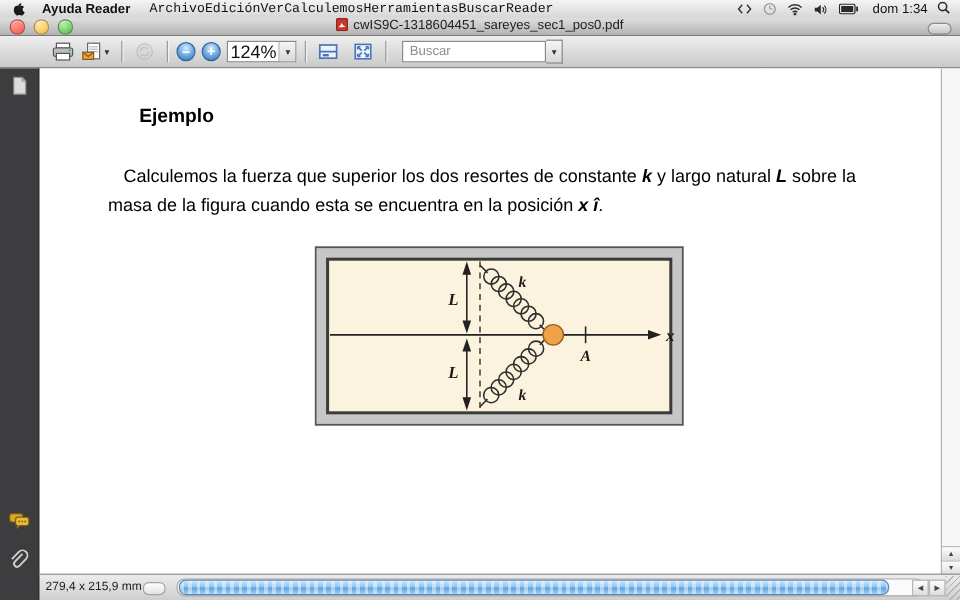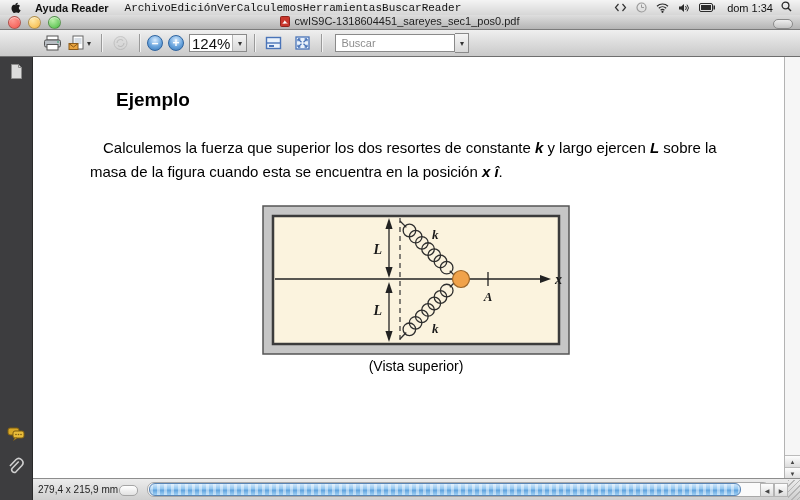--- a/index.html
+++ b/index.html
@@ -70,21 +70,21 @@
 
   
   .vscroll{position:absolute;right:0;top:57px;width:15px;bottom:21px;
     background:#f6f6f6;border-left:1px solid #b3b3b3;}
   .vscroll .varrows{position:absolute;bottom:0;left:0;right:0;height:24px;
     display:flex;flex-direction:column;}
   .tinyarrow{flex:1;font-size:6px;color:#444;display:flex;align-items:center;justify-content:center;
     background:linear-gradient(#fdfdfd,#dcdcdc);border-top:1px solid #bbb;}
 
   
-  .doc-heading{position:absolute;left:83px;top:32px;font-size:19px;font-weight:bold;color:#000;}
+  .doc-heading{position:absolute;left:83px;top:32px;font-size:16px;font-weight:bold;color:#000;}
   .doc-par{position:absolute;left:57px;top:64px;width:640px;font-size:15px;line-height:24px;
     color:#000;text-indent:13px;}
   .bi{font-weight:bold;font-style:italic;}
   .figwrap{position:absolute;left:229px;top:148px;width:308px;height:150px;}
   .figcaption{position:absolute;left:229px;top:301px;width:308px;text-align:center;
     font-size:14px;color:#000;}
   .fig-stroke{stroke:#2e2e2e;stroke-width:1.3;fill:none;}
   .figtext{font-family:"Liberation Serif",serif;font-style:italic;font-weight:bold;fill:#1a1a1a;}
 
   
@@ -253,21 +253,21 @@
   <span class="sbicon" style="top:398px;">
     <svg width="16" height="20" viewBox="0 0 16 20">
       <path d="M11.5 4.5 6 12a2.6 2.6 0 0 0 4.2 3l5-7a4.2 4.2 0 0 0-6.8-4.9l-5 7" fill="none" stroke="#cfcfcf" stroke-width="1.6" transform="translate(-1.5,1.5) rotate(8 8 10)"></path>
     </svg>
   </span>
 </div>
 
 <div class="page-area">
   <div class="doc-heading">Ejemplo</div>
 
-  <p class="doc-par"><span>Calculemos la fuerza que superior los dos resortes de constante </span><span class="bi">k</span><span> y largo ejercen </span><span class="bi">L</span><span> sobre la masa de la figura cuando esta se encuentra en la posición </span><span class="bi">x î</span><span>.</span></p>
+  <p class="doc-par"><span>Calculemos la fuerza que superior los dos resortes de constante </span><span class="bi">k</span><span> y largo natural </span><span class="bi">L</span><span> sobre la masa de la figura cuando esta se encuentra en la posición </span><span class="bi">x î</span><span>.</span></p>
 
   <div class="figwrap">
     <svg width="308" height="150" viewBox="0 0 308 150">
       <rect x="1" y="1" width="306" height="148" fill="#c6c6c6" stroke="#555" stroke-width="1.5"></rect>
       <rect x="11" y="11" width="286" height="128" fill="#fbf3de" stroke="#3b3b3b" stroke-width="2.5"></rect>
 
       <line x1="13" y1="74" x2="281" y2="74" stroke="#222" stroke-width="1.4"></line>
       <polygon points="289,74 278,70 278,78" fill="#222"></polygon>
 
       <line x1="138" y1="13" x2="138" y2="137" stroke="#333" stroke-width="1.2" stroke-dasharray="5,4"></line>
@@ -308,21 +308,20 @@
       <line x1="226" y1="67" x2="226" y2="81" stroke="#222" stroke-width="1.3"></line>
 
       <text class="figtext" x="120" y="49" font-size="14" text-anchor="end">L</text>
       <text class="figtext" x="120" y="110" font-size="14" text-anchor="end">L</text>
       <text class="figtext" x="170" y="34" font-size="13">k</text>
       <text class="figtext" x="170" y="128" font-size="13">k</text>
       <text class="figtext" x="293" y="79" font-size="14">x</text>
       <text class="figtext" x="226" y="96" font-size="13" text-anchor="middle">A</text>
     </svg>
   </div>
-  <div class="figcaption">(Vista superior)</div>
 </div>
 
 <div class="vscroll">
   <div class="varrows">
     <span class="tinyarrow">▲</span>
     <span class="tinyarrow">▼</span>
   </div>
 </div>
 
 <div class="statusbar">

